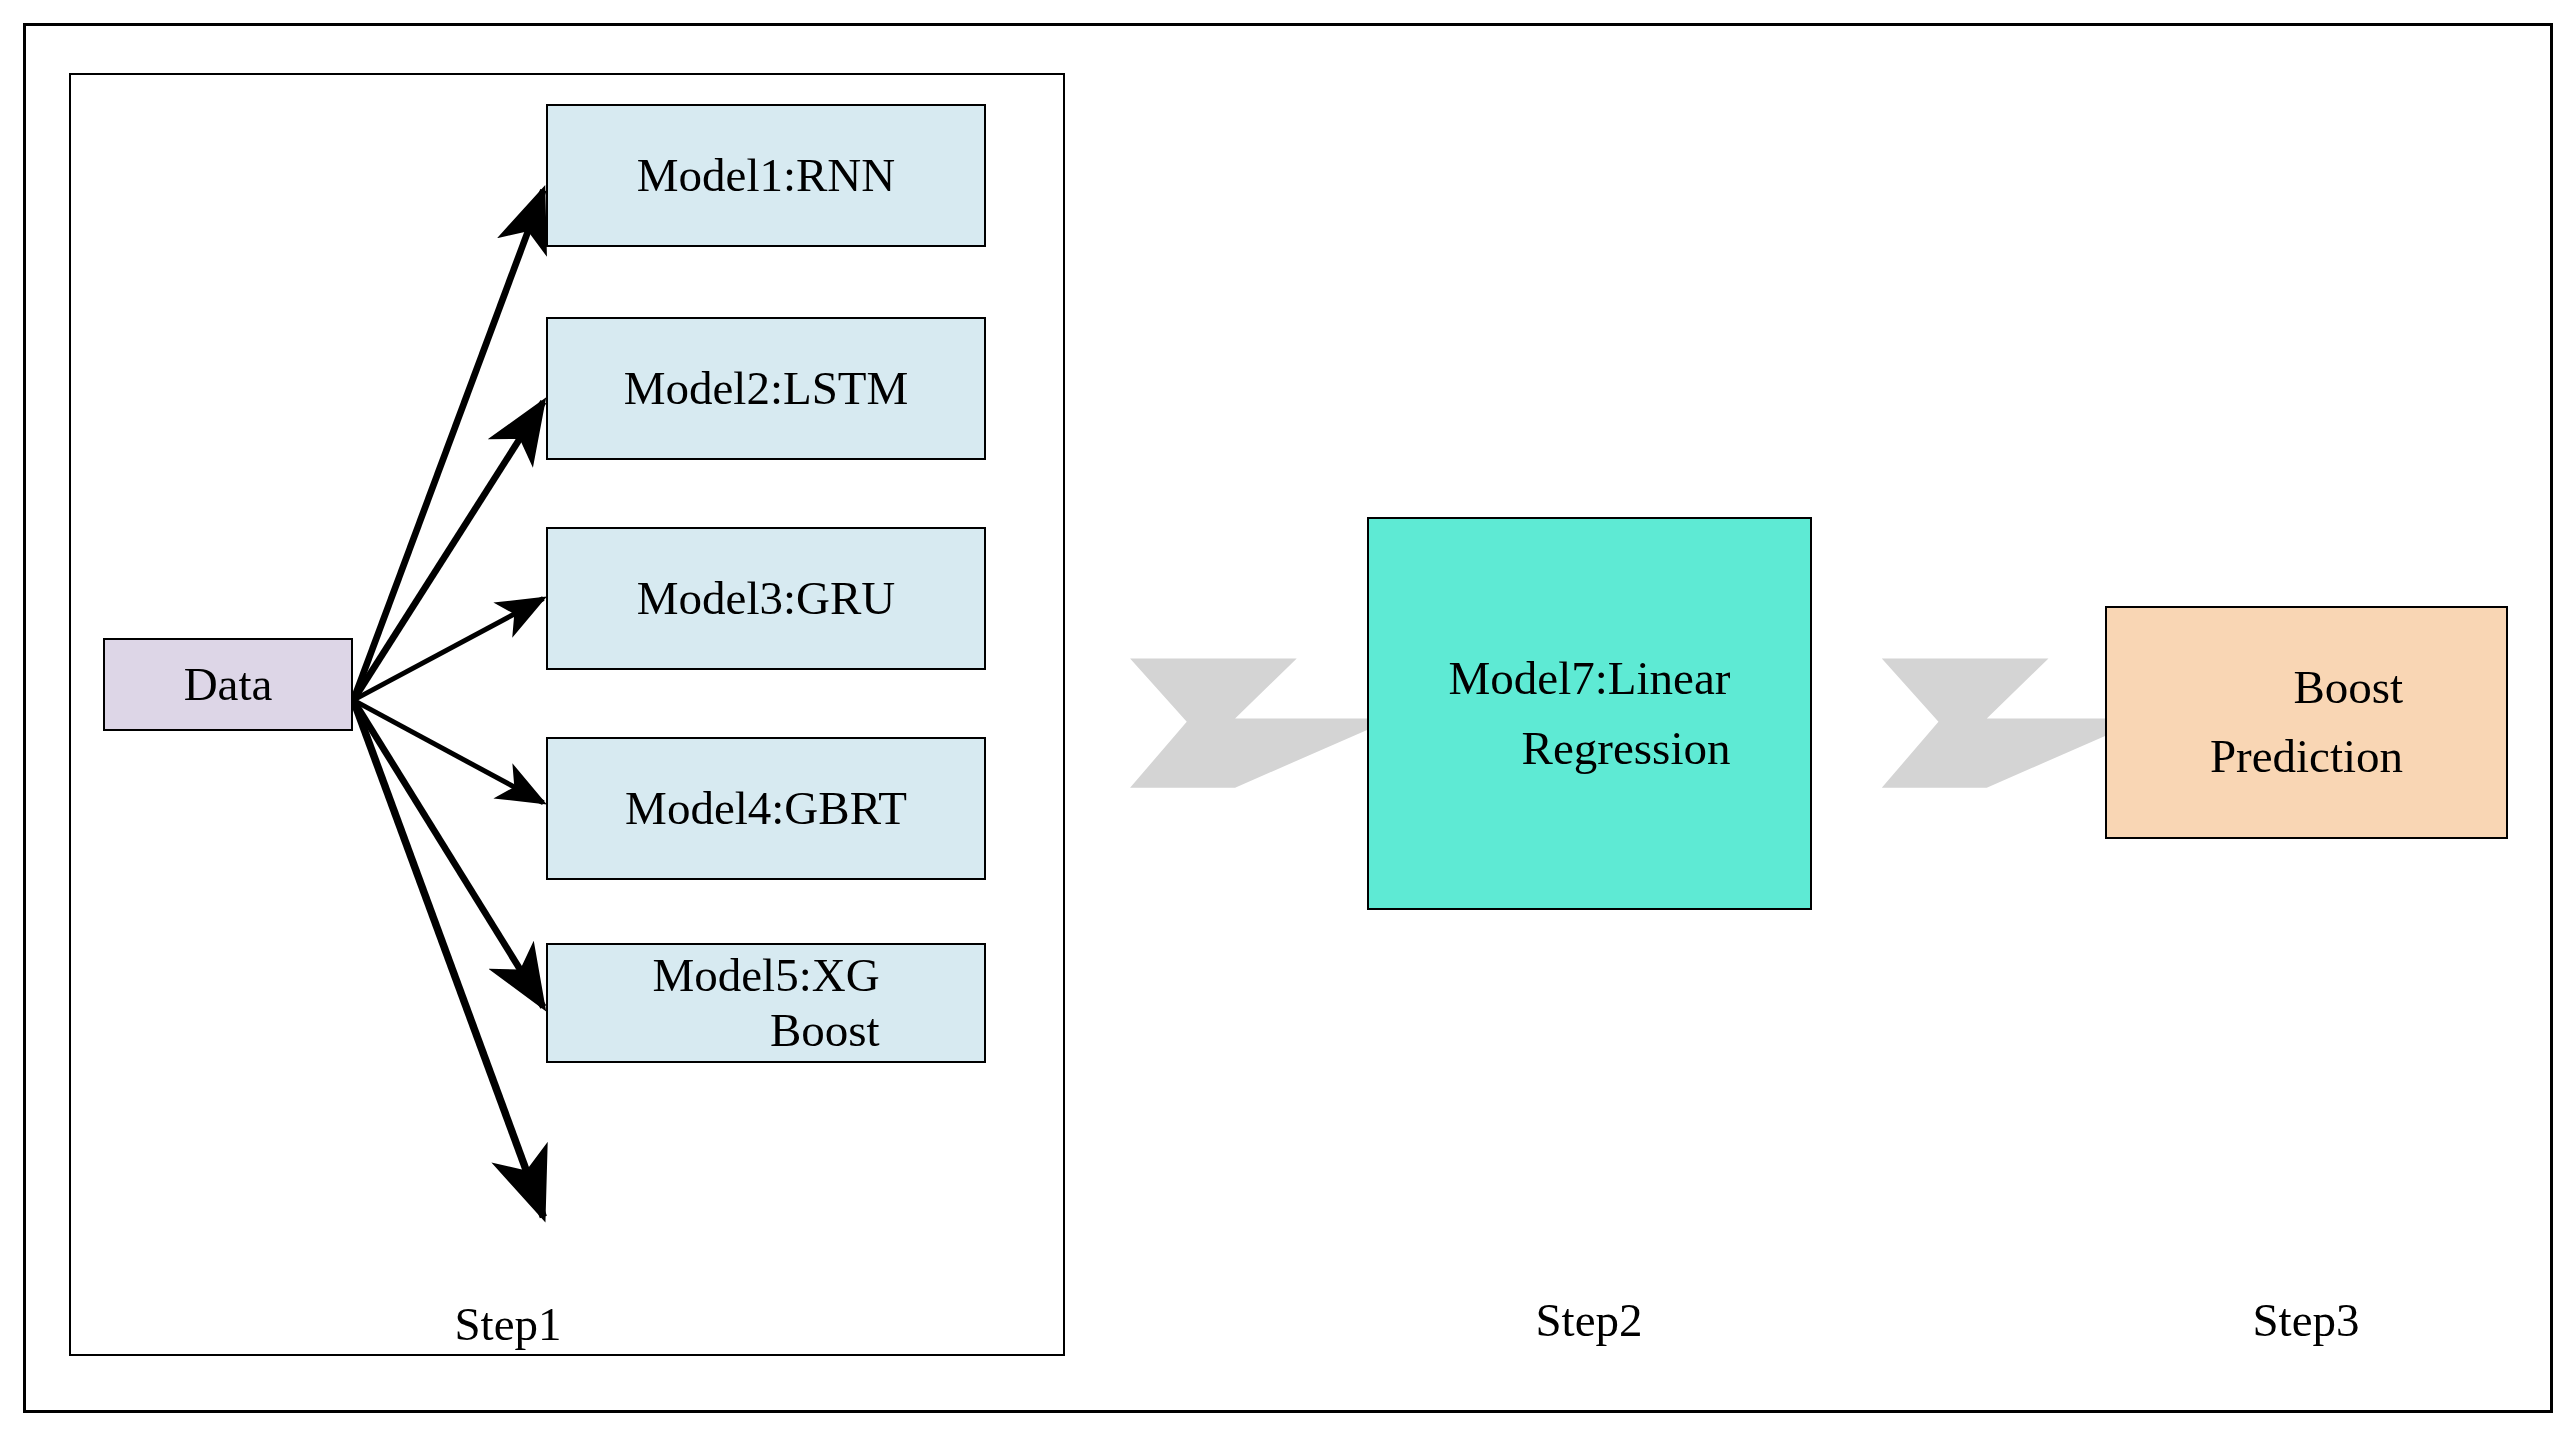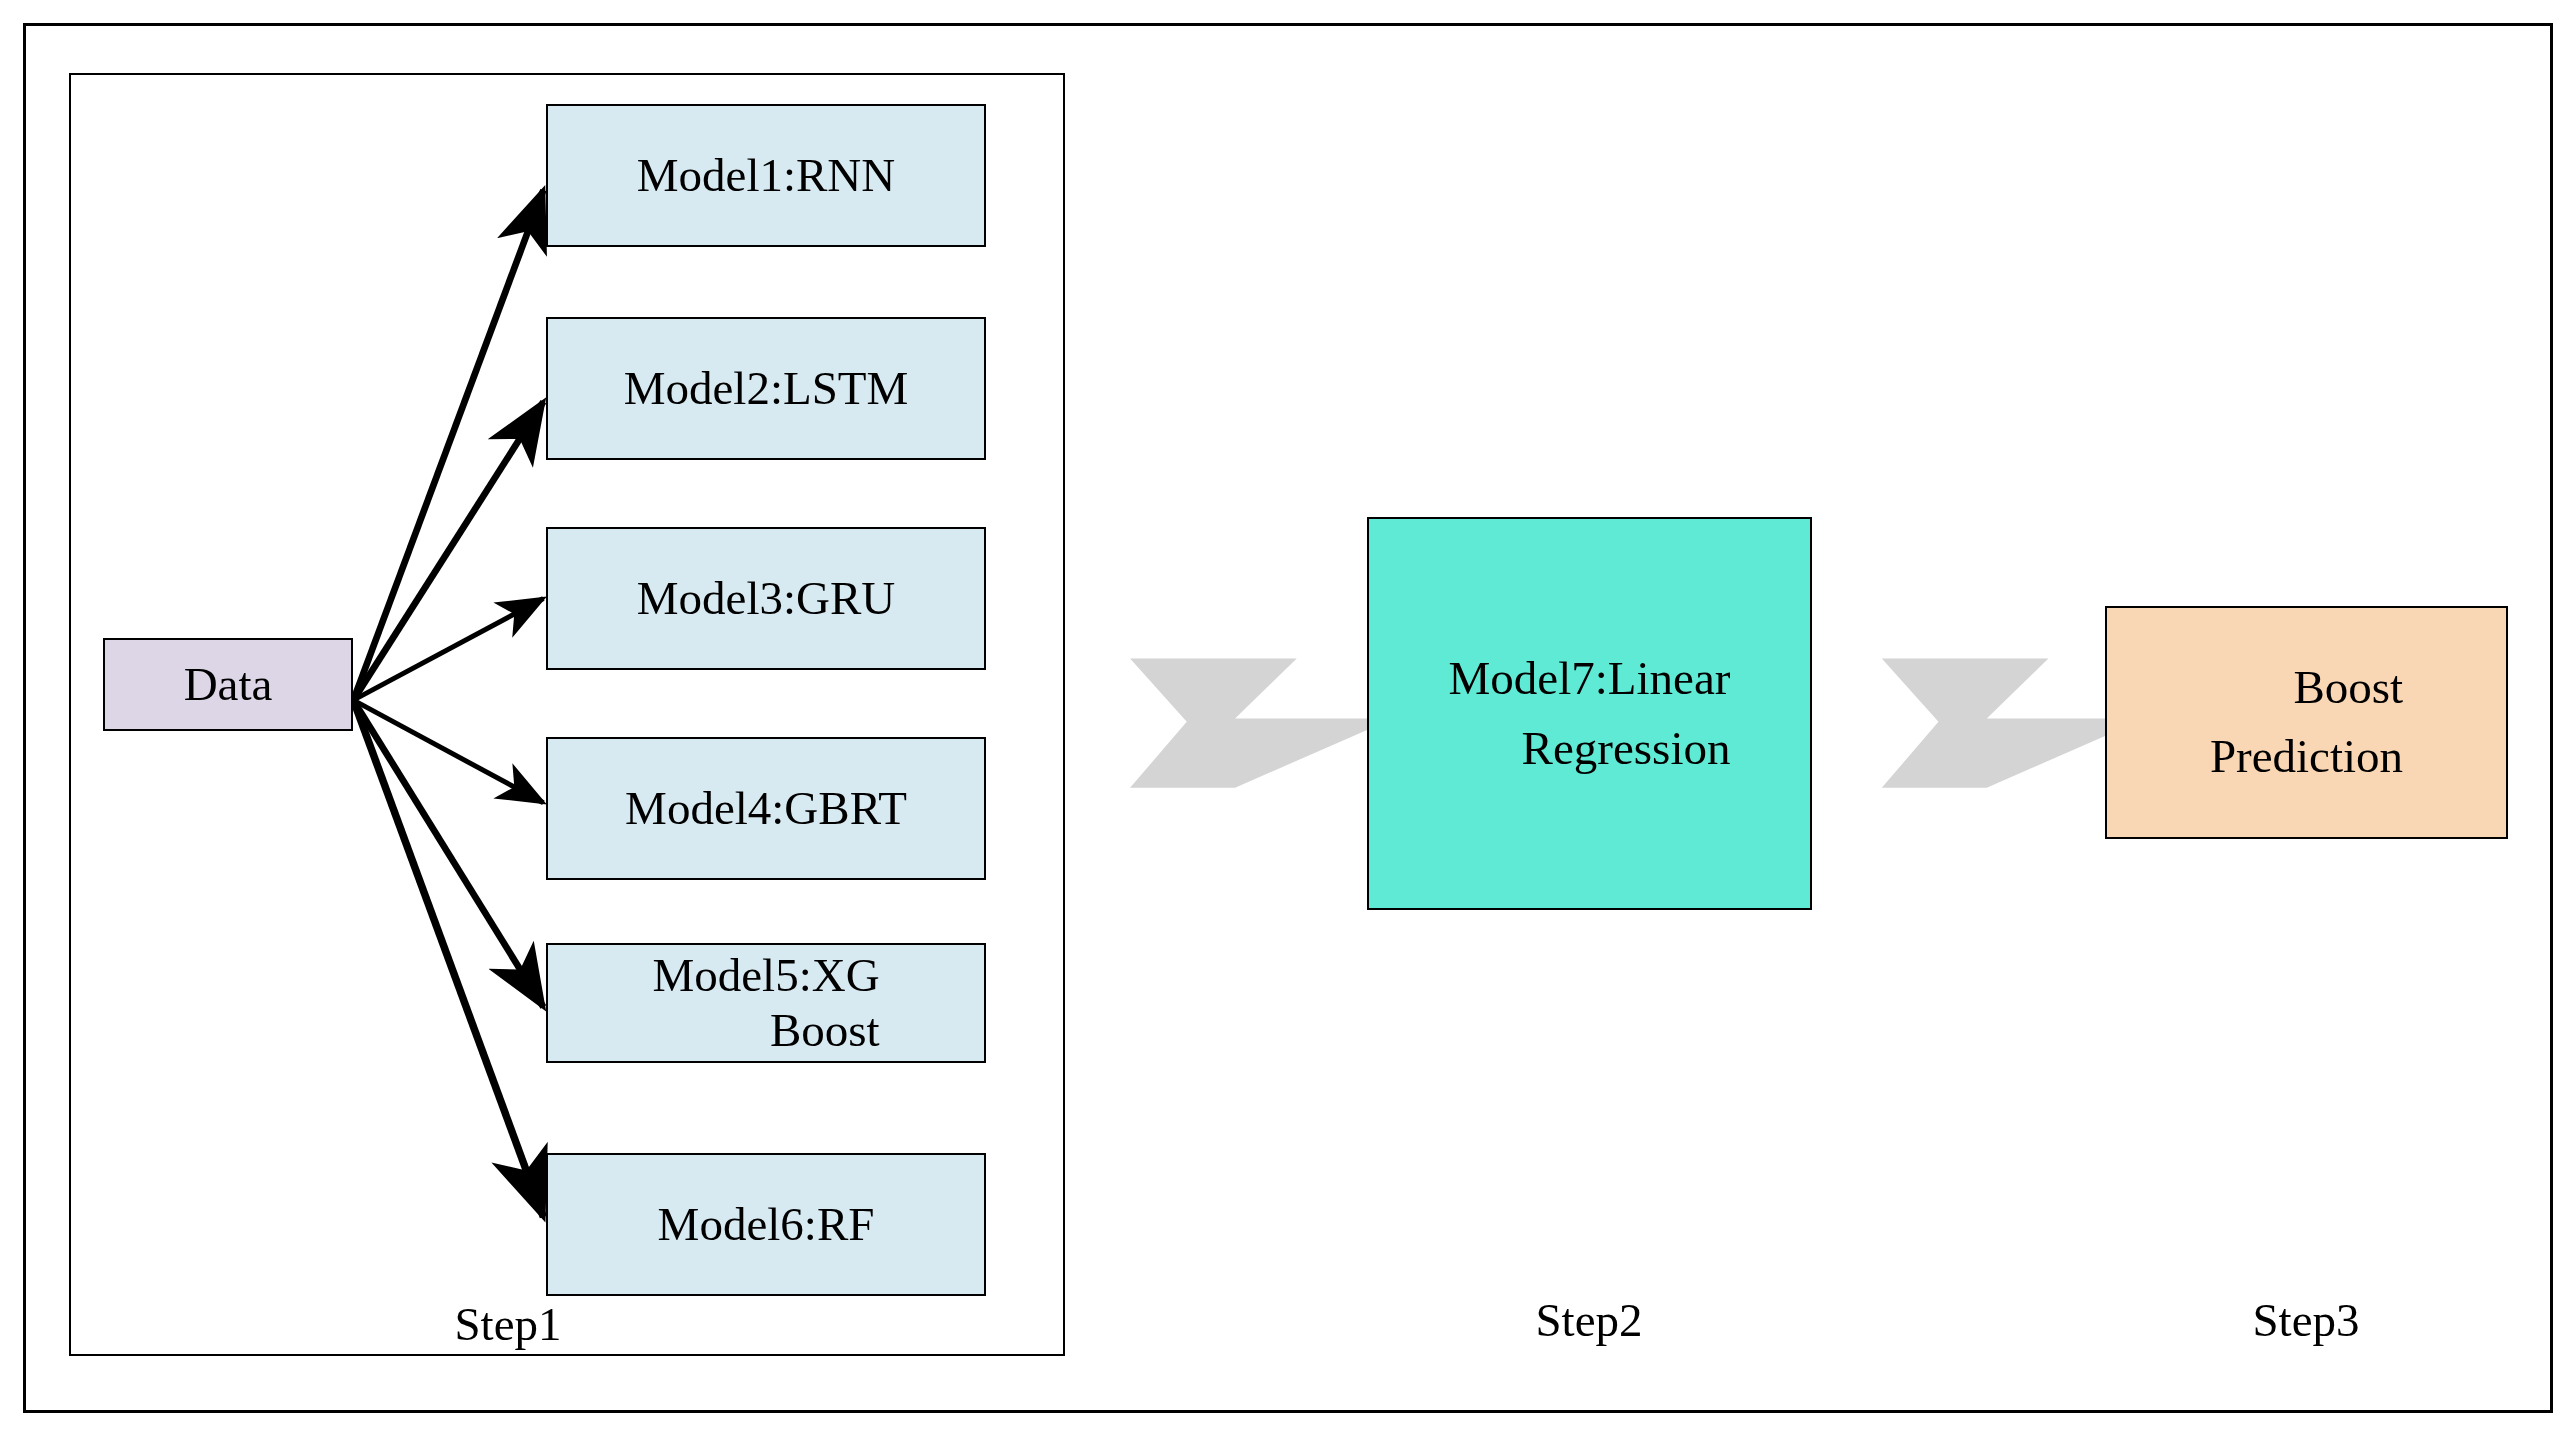--- a/index.html
+++ b/index.html
@@ -78,23 +78,20 @@
     <span>Model4:GBRT</span>
   </div>
 
   <div class="node model-node" style="left:546px;top:943px;width:440px;height:120px;">
     <span style="display:block;">
       <span style="display:block;">Model5:XG</span>
       <span style="display:block;">Boost</span>
     </span>
   </div>
 
-  <div class="node model-node" style="left:546px;top:1153px;width:440px;height:143px;">
-    <span>Model6:RF</span>
-  </div>
 
   <div class="node meta-node" style="left:1367px;top:517px;width:445px;height:393px;">
     <span style="display:block;">
       <span style="display:block;margin-bottom:15px;">Model7:Linear</span>
       <span style="display:block;">Regression</span>
     </span>
   </div>
 
   <div class="node final-node" style="left:2105px;top:606px;width:403px;height:233px;">
     <span style="display:block;">

